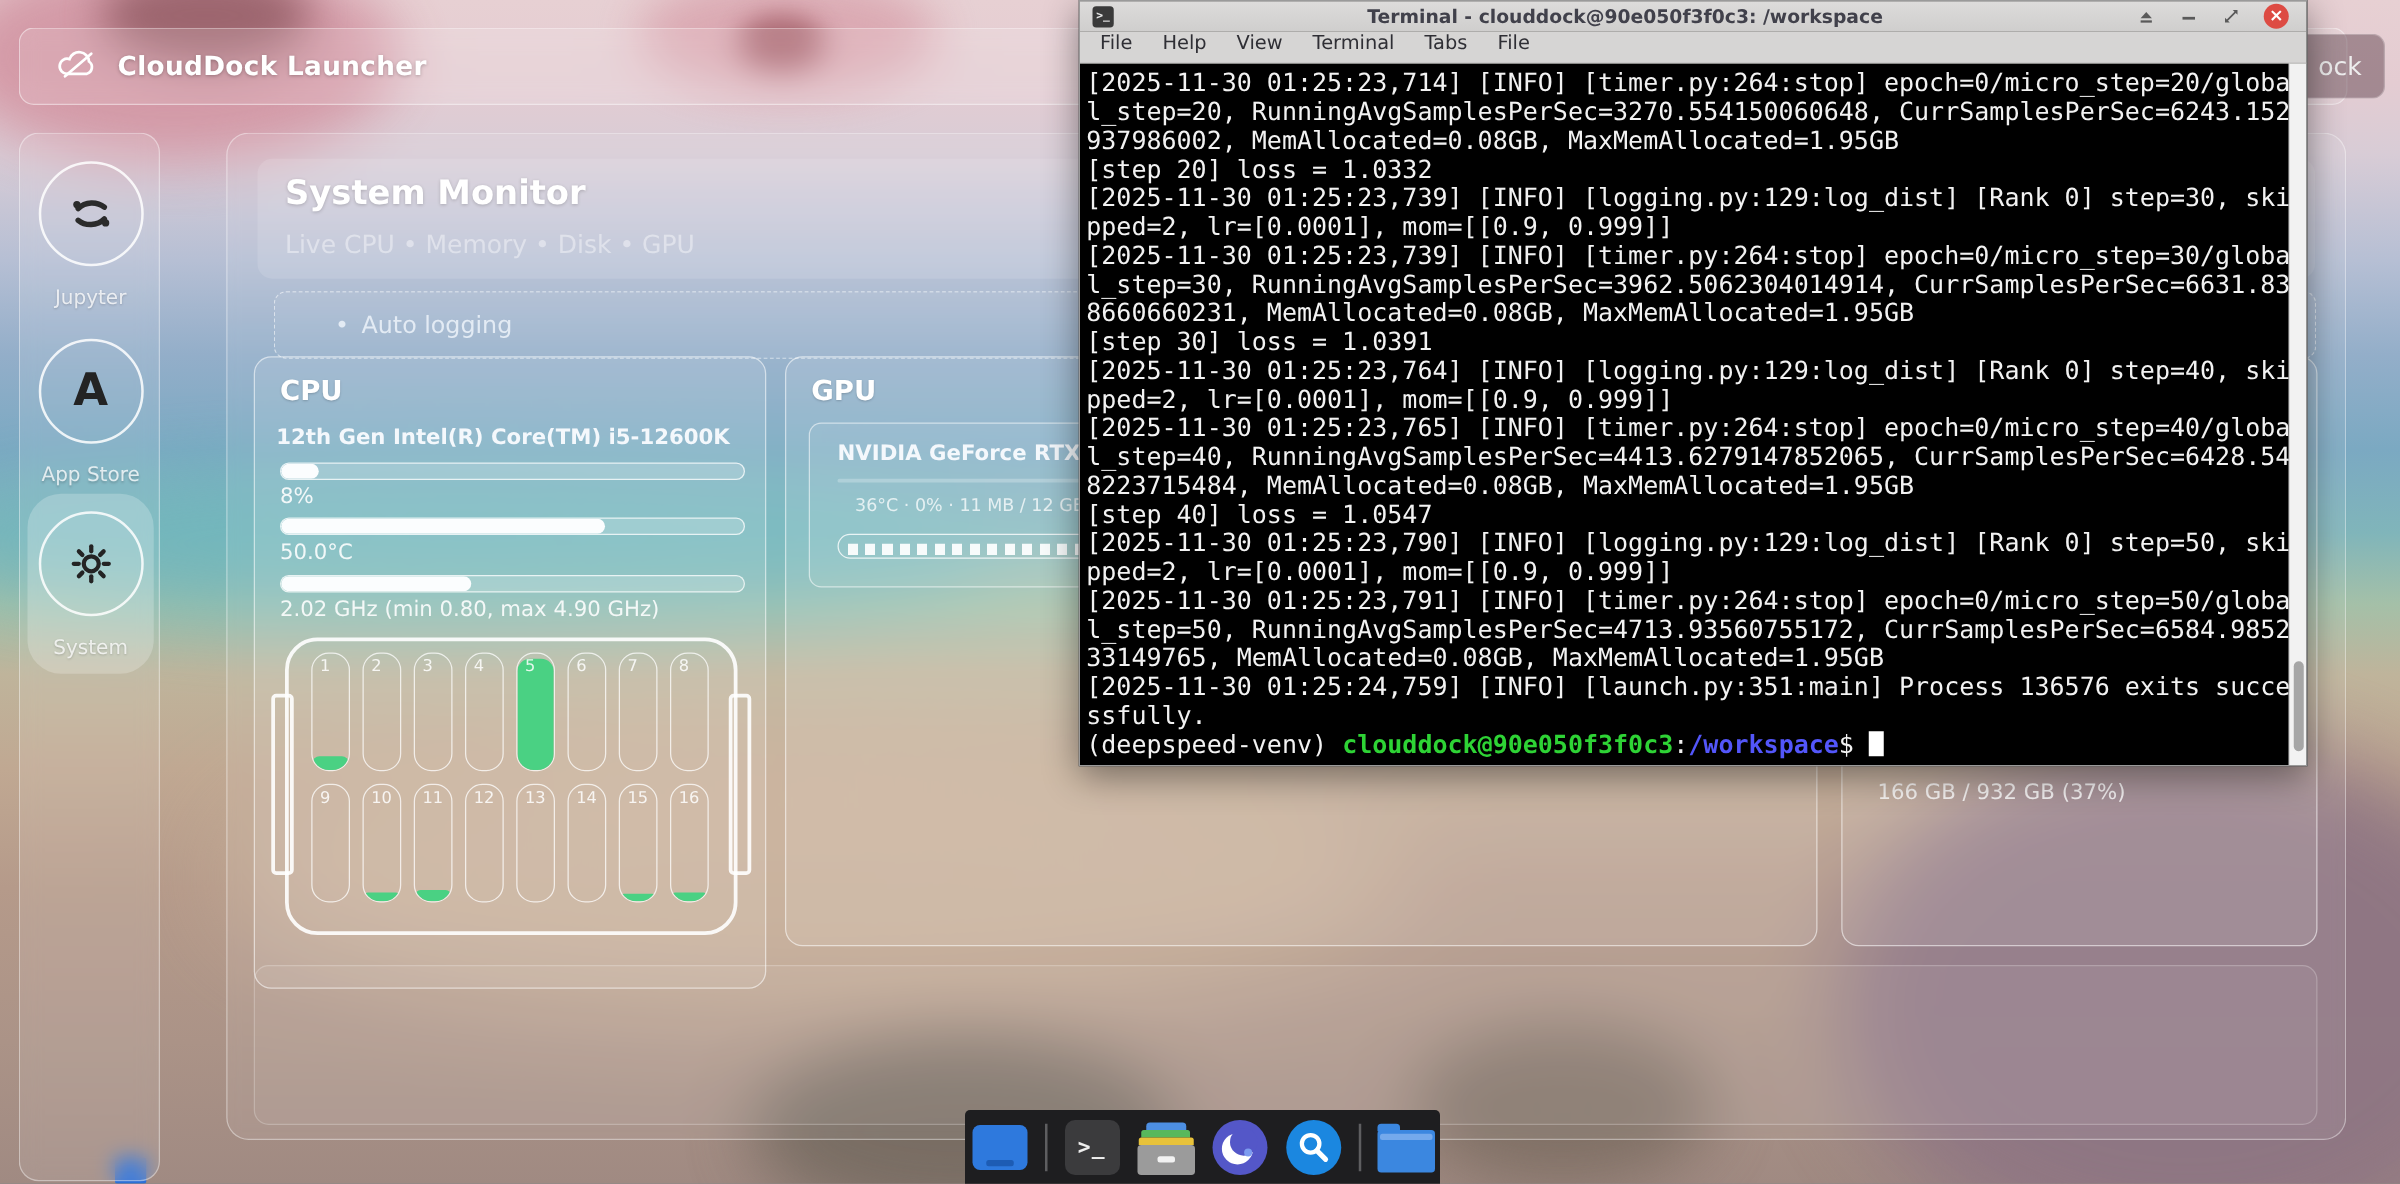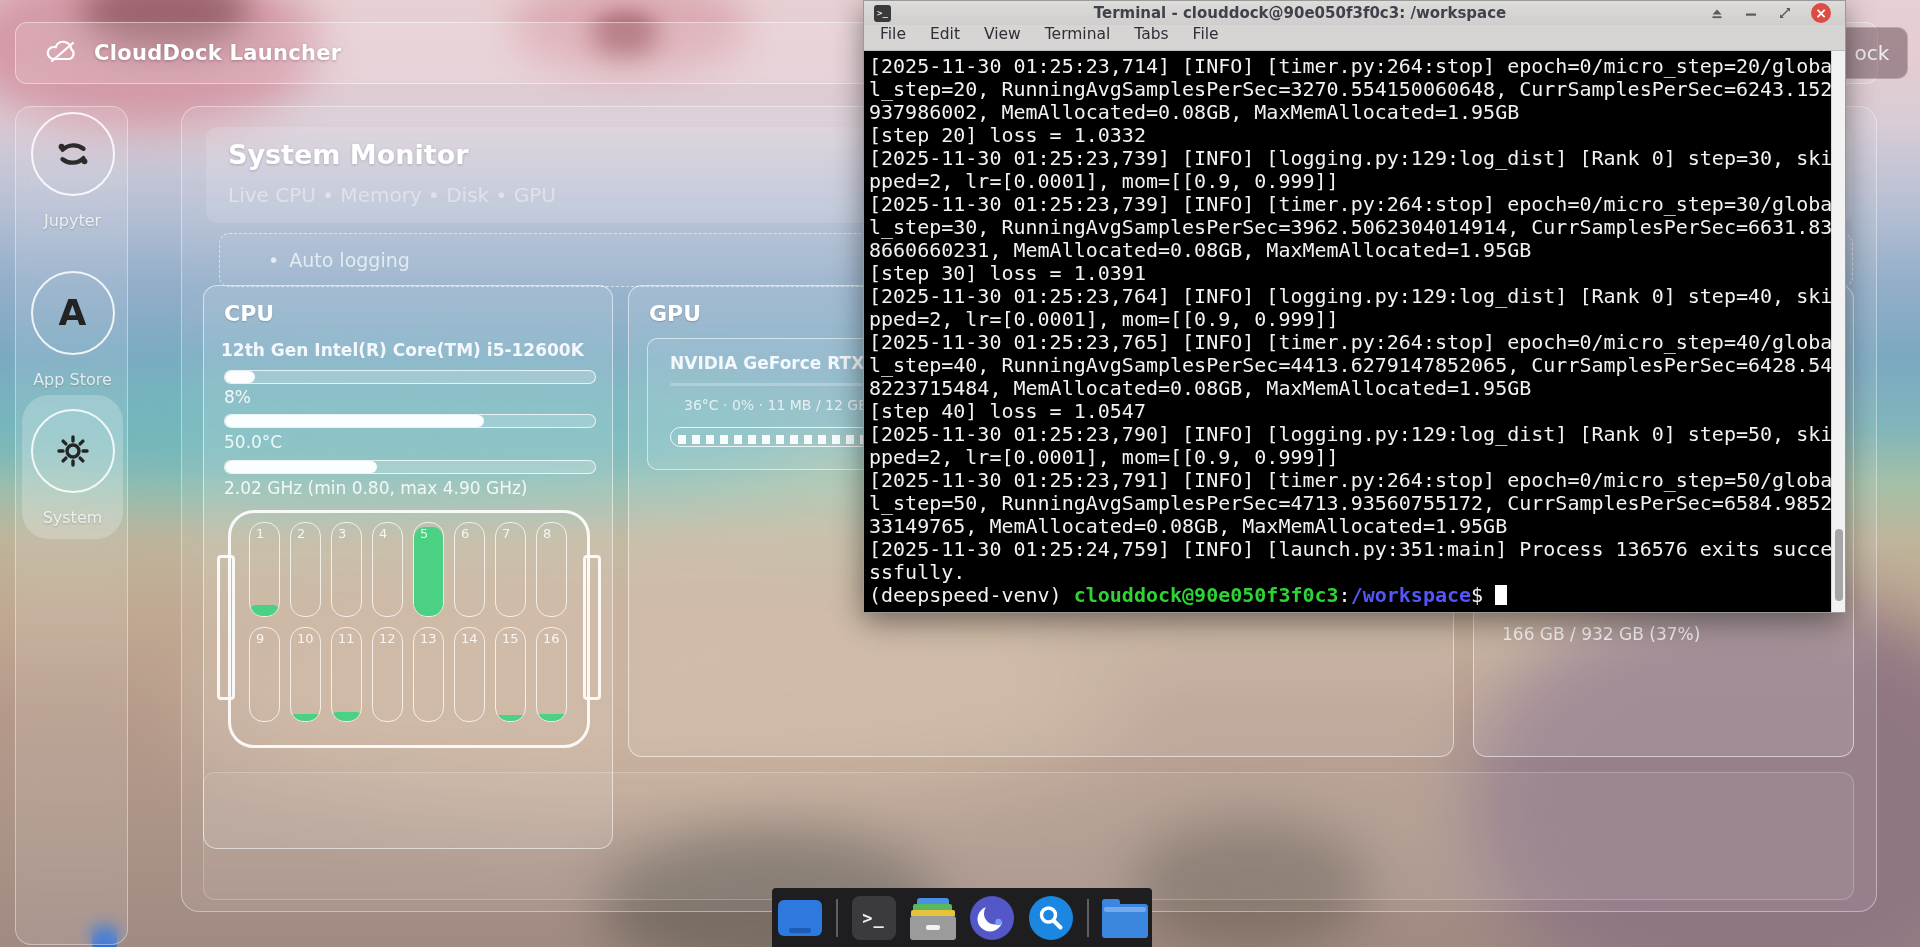--- a/index.html
+++ b/index.html
@@ -47,21 +47,21 @@
   .header-box { position:absolute; left:24px; top:20px; width:1646px; height:96px; border-radius:12px;
                 background:rgba(255,255,255,0.12); }
   .monitor-title { position:absolute; left:22px; top:12px; color:#fff; font-size:27px; font-weight:bold; text-shadow:0 1px 3px rgba(0,0,0,.2); }
   .monitor-sub { position:absolute; left:22px; top:56px; color:rgba(255,255,255,0.42); font-size:20px; }
   .refresh-box { position:absolute; left:37px; top:126px; width:1634px; height:54px; border-radius:10px;
                  border:1.5px dashed rgba(255,255,255,0.55); background:rgba(255,255,255,0.05);
                  display:flex; align-items:center; padding-left:48px; gap:10px;
                  color:#e3ebf4; font-size:19px; }
   .card { position:absolute; border-radius:14px; border:1.5px solid rgba(255,255,255,0.55);
           background:rgba(255,255,255,0.10); }
-  .cpu-card { left:21px; top:178px; width:410px; height:564px; }
+  .cpu-card { left:21px; top:178px; width:410px; height:506px; }
   .gpu-card { left:446px; top:178px; width:826px; height:472px; }
   .disk-card { left:1291px; top:178px; width:381px; height:472px; }
   .bottom-section { position:absolute; left:21px; top:665px; width:1651px; height:128px; border-radius:12px;
                     border:1px solid rgba(255,255,255,0.22); background:rgba(255,255,255,0.05); }
   .card-title { position:absolute; left:20px; top:15px; color:#fff; font-size:22px; font-weight:bold; text-shadow:0 1px 2px rgba(0,0,0,.2); }
   .cpu-model { position:absolute; left:17px; top:54px; color:#f4f8fc; font-size:17px; font-weight:bold; }
   .meter { position:absolute; left:20px; width:372px; height:14px; border-radius:7px;
            border:1px solid rgba(255,255,255,0.75); background:rgba(255,255,255,0.18); overflow:hidden; }
   .meter .fill { height:100%; background:#fbfdfe; border-radius:7px; }
   .meter-label { position:absolute; left:20px; color:rgba(255,255,255,0.88); font-size:17px; }
@@ -151,21 +151,21 @@
       <svg width="36" height="27" viewBox="0 0 36 27" fill="none" stroke="#ffffff" stroke-width="2.2" stroke-linecap="round">
         <path d="M10 21 a6 6 0 1 1 1.6-11.7 a8 8 0 0 1 15.6 1.9 A5.5 5.5 0 0 1 25.5 21 H10"></path>
         <path d="M8 23 L29 5"></path>
       </svg>
     </span>
     <span class="app-title">CloudDock Launcher</span>
   </div>
   <div class="dock-btn">ock</div>
 
   <div class="sidebar glass">
-      <div class="side-item" style="top: 5px;">
+      <div class="side-item" style="top: 22px;">
         <div class="side-circle">
           <svg width="46" height="46" viewBox="0 0 44 44">
             <g fill="none" stroke="#2b2b2b" stroke-width="4.2" stroke-linecap="round">
               <path d="M12 18c5.5-5.5 14.5-5.5 20-1"></path>
               <path d="M32 26c-5.5 5.5-14.5 5.5-20 1"></path>
             </g>
             <circle cx="11" cy="15" r="2.8" fill="#2b2b2b"></circle>
             <circle cx="33" cy="29" r="2.8" fill="#2b2b2b"></circle>
           </svg>
         </div>
@@ -334,21 +334,21 @@
               <path d="M8.2 2 H12 V5.8 Z" fill="#5a5a5a"></path>
               <path d="M5.8 12 H2 V8.2 Z" fill="#5a5a5a"></path>
               <line x1="3.5" y1="10.5" x2="10.5" y2="3.5" stroke="#5a5a5a" stroke-width="1.4"></line>
             </svg>
           </div>
           <div class="t-close">×</div>
         </div>
     </div>
     <div class="t-menubar">
         <span class="m-item">File</span>
-        <span class="m-item">Edit</span>
+        <span class="m-item">Help</span>
         <span class="m-item">View</span>
         <span class="m-item">Terminal</span>
         <span class="m-item">Tabs</span>
         <span class="m-item">File</span>
       </div>
     <div class="t-body"><div class="tline">[2025-11-30 01:25:23,714] [INFO] [timer.py:264:stop] epoch=0/micro_step=20/globa</div><div class="tline">l_step=20, RunningAvgSamplesPerSec=3270.554150060648, CurrSamplesPerSec=6243.152</div><div class="tline">937986002, MemAllocated=0.08GB, MaxMemAllocated=1.95GB</div><div class="tline">[step 20] loss = 1.0332</div><div class="tline">[2025-11-30 01:25:23,739] [INFO] [logging.py:129:log_dist] [Rank 0] step=30, ski</div><div class="tline">pped=2, lr=[0.0001], mom=[[0.9, 0.999]]</div><div class="tline">[2025-11-30 01:25:23,739] [INFO] [timer.py:264:stop] epoch=0/micro_step=30/globa</div><div class="tline">l_step=30, RunningAvgSamplesPerSec=3962.5062304014914, CurrSamplesPerSec=6631.83</div><div class="tline">8660660231, MemAllocated=0.08GB, MaxMemAllocated=1.95GB</div><div class="tline">[step 30] loss = 1.0391</div><div class="tline">[2025-11-30 01:25:23,764] [INFO] [logging.py:129:log_dist] [Rank 0] step=40, ski</div><div class="tline">pped=2, lr=[0.0001], mom=[[0.9, 0.999]]</div><div class="tline">[2025-11-30 01:25:23,765] [INFO] [timer.py:264:stop] epoch=0/micro_step=40/globa</div><div class="tline">l_step=40, RunningAvgSamplesPerSec=4413.6279147852065, CurrSamplesPerSec=6428.54</div><div class="tline">8223715484, MemAllocated=0.08GB, MaxMemAllocated=1.95GB</div><div class="tline">[step 40] loss = 1.0547</div><div class="tline">[2025-11-30 01:25:23,790] [INFO] [logging.py:129:log_dist] [Rank 0] step=50, ski</div><div class="tline">pped=2, lr=[0.0001], mom=[[0.9, 0.999]]</div><div class="tline">[2025-11-30 01:25:23,791] [INFO] [timer.py:264:stop] epoch=0/micro_step=50/globa</div><div class="tline">l_step=50, RunningAvgSamplesPerSec=4713.93560755172, CurrSamplesPerSec=6584.9852</div><div class="tline">33149765, MemAllocated=0.08GB, MaxMemAllocated=1.95GB</div><div class="tline">[2025-11-30 01:25:24,759] [INFO] [launch.py:351:main] Process 136576 exits succe</div><div class="tline">ssfully.</div><div class="tline"><span>(deepspeed-venv) </span><span class="p-green">clouddock@90e050f3f0c3</span><span>:</span><span class="p-blue">/workspace</span><span>$</span><span class="cursor"></span></div></div>
     <div class="t-scroll">
       <div class="t-thumb"></div>
     </div>
   </div>

